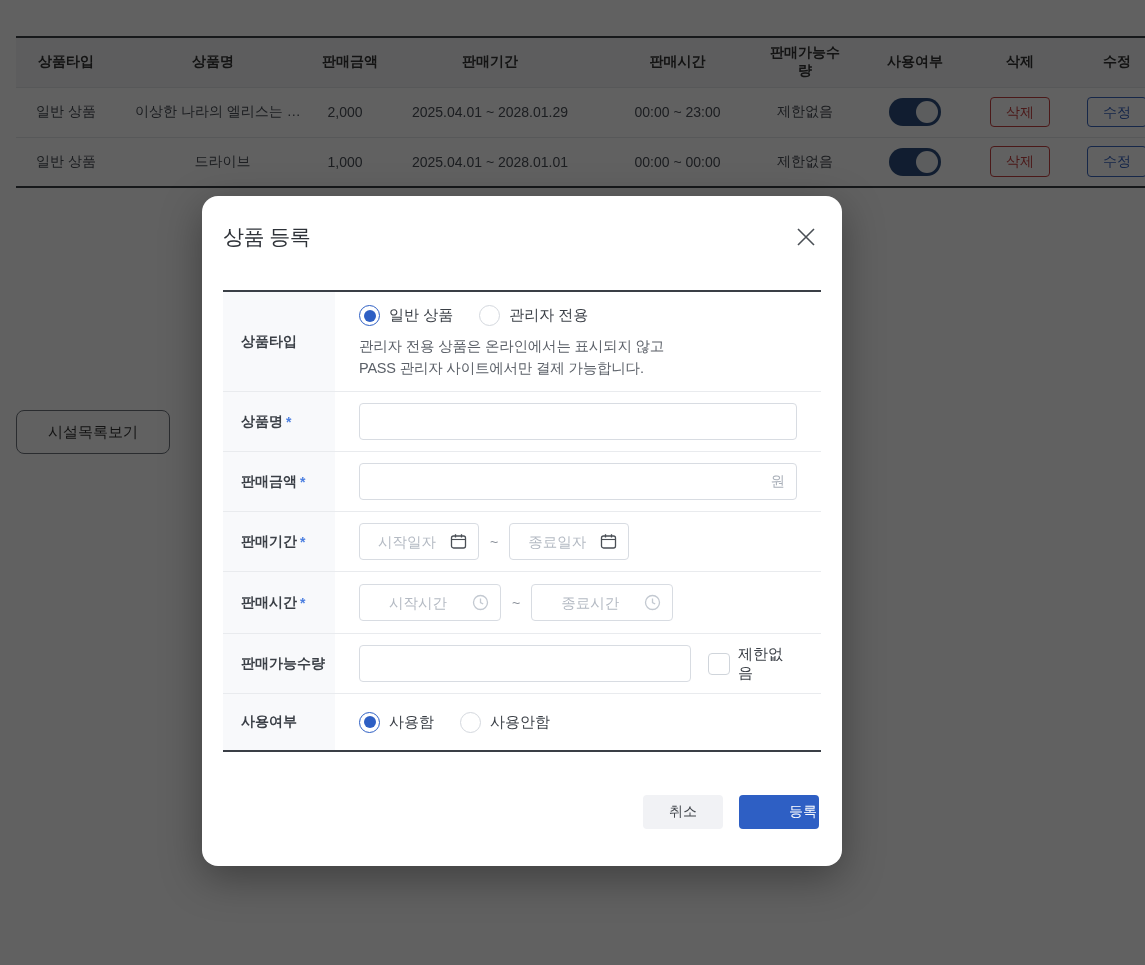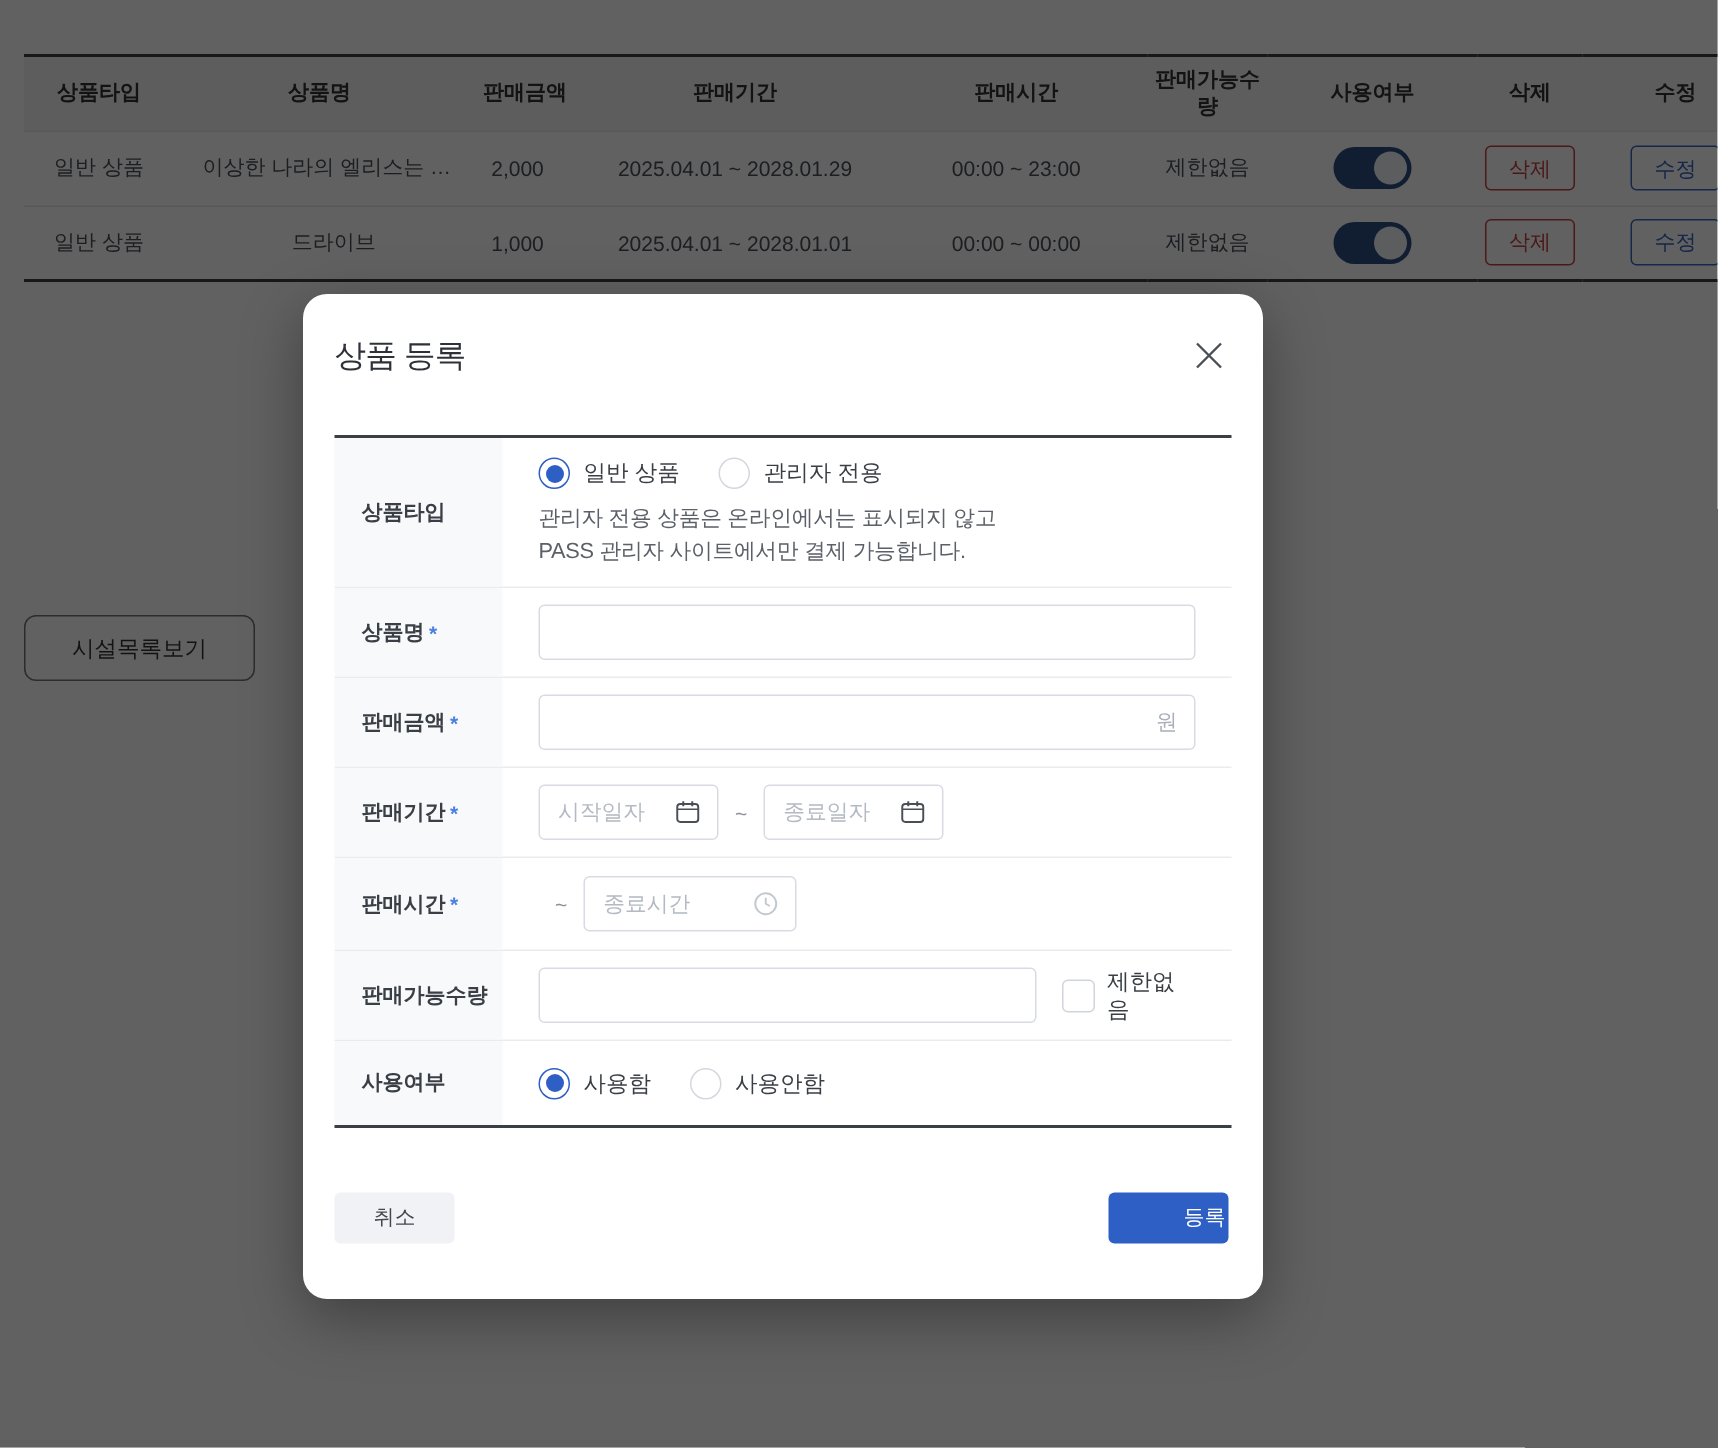--- a/index.html
+++ b/index.html
@@ -69,36 +69,36 @@
   .radio { width:21px; height:21px; border-radius:50%; background:#fff;
     border:1.5px solid #d4d8de; position:relative; flex:0 0 21px; }
   .radio.checked { border-color:#2e5fc4; }
   .radio.checked::after { content:""; position:absolute; inset:3.5px; border-radius:50%; background:#2e5fc4; }
 
   .help { margin-top:9px; font-size:14.5px; color:#5c6169; line-height:1.55; letter-spacing:-0.2px; }
 
   .ibox { display:flex; align-items:center; height:37px; border:1px solid #d8dce2;
     border-radius:4px; padding:0 11px 0 12px; background:#fff; }
   .ibox input { border:none; outline:none; flex:1; min-width:0; font-size:14.5px;
-    color:#c2410c; background:transparent; font-family:inherit; }
+    color:#c2410c; background:transparent; font-family:inherit;text-align:center; }
   .ibox input::placeholder { color:#b4bac3; }
   .ibox .suffix { color:#aab0b9; font-size:14.5px; }
   .ibox.wide { width:438px; }
   .ibox.date { width:120px; }
   .ibox.time { width:142px; }
   .ibox.qty  { width:337px; }
   .tilde { color:#8a9099; margin:0 11px; font-size:14px; }
 
   .icon-cal, .icon-clock { flex:0 0 auto; margin-left:8px; }
 
   .checkbox { width:22px; height:22px; border:1px solid #d0d5db; border-radius:4px;
     background:#fff; margin-left:17px; cursor:pointer; flex:0 0 22px; }
   .check-label { margin-left:8px; font-size:15px; color:#3a3f46; }
 
-  .modal-footer { display:flex; justify-content:space-between; gap:16px; margin-top:43px; padding-right:2px; }
+  .modal-footer { display:flex; justify-content:flex-end; gap:16px; margin-top:43px; padding-right:2px; }
   .btn { height:34px; width:80px; border:none; border-radius:4px; font-size:14px;
     cursor:pointer; font-family:inherit; }
   .btn.cancel { background:#f1f2f5; color:#43474d; }
   .btn.submit { background:#2e5fc4; color:#fff;padding-left:48px; }
 </style>
 </head>
 <body>
 
 <div class="bg-page">
   <table class="bg-table">
@@ -243,20 +243,27 @@
         </div>
       </div>
     </div>
 
     <div class="frow row-time">
       <div class="flabel">
         <span>판매시간</span>
           <span class="req">*</span>
       </div>
       <div class="fcontent">
+        <div class="ibox time">
+          <input type="text" placeholder="시작시간" style="">
+          <svg class="icon-clock" width="17" height="17" viewBox="0 0 17 17">
+            <circle cx="8.5" cy="8.5" r="7" fill="none" stroke="#c3c9d1" stroke-width="1.3"></circle>
+            <path d="M8.5 4.5 V8.5 L11.2 10" fill="none" stroke="#c3c9d1" stroke-width="1.3"></path>
+          </svg>
+        </div>
         <span class="tilde">~</span>
         <div class="ibox time">
           <input type="text" placeholder="종료시간" style="">
           <svg class="icon-clock" width="17" height="17" viewBox="0 0 17 17">
             <circle cx="8.5" cy="8.5" r="7" fill="none" stroke="#c3c9d1" stroke-width="1.3"></circle>
             <path d="M8.5 4.5 V8.5 L11.2 10" fill="none" stroke="#c3c9d1" stroke-width="1.3"></path>
           </svg>
         </div>
       </div>
     </div>

